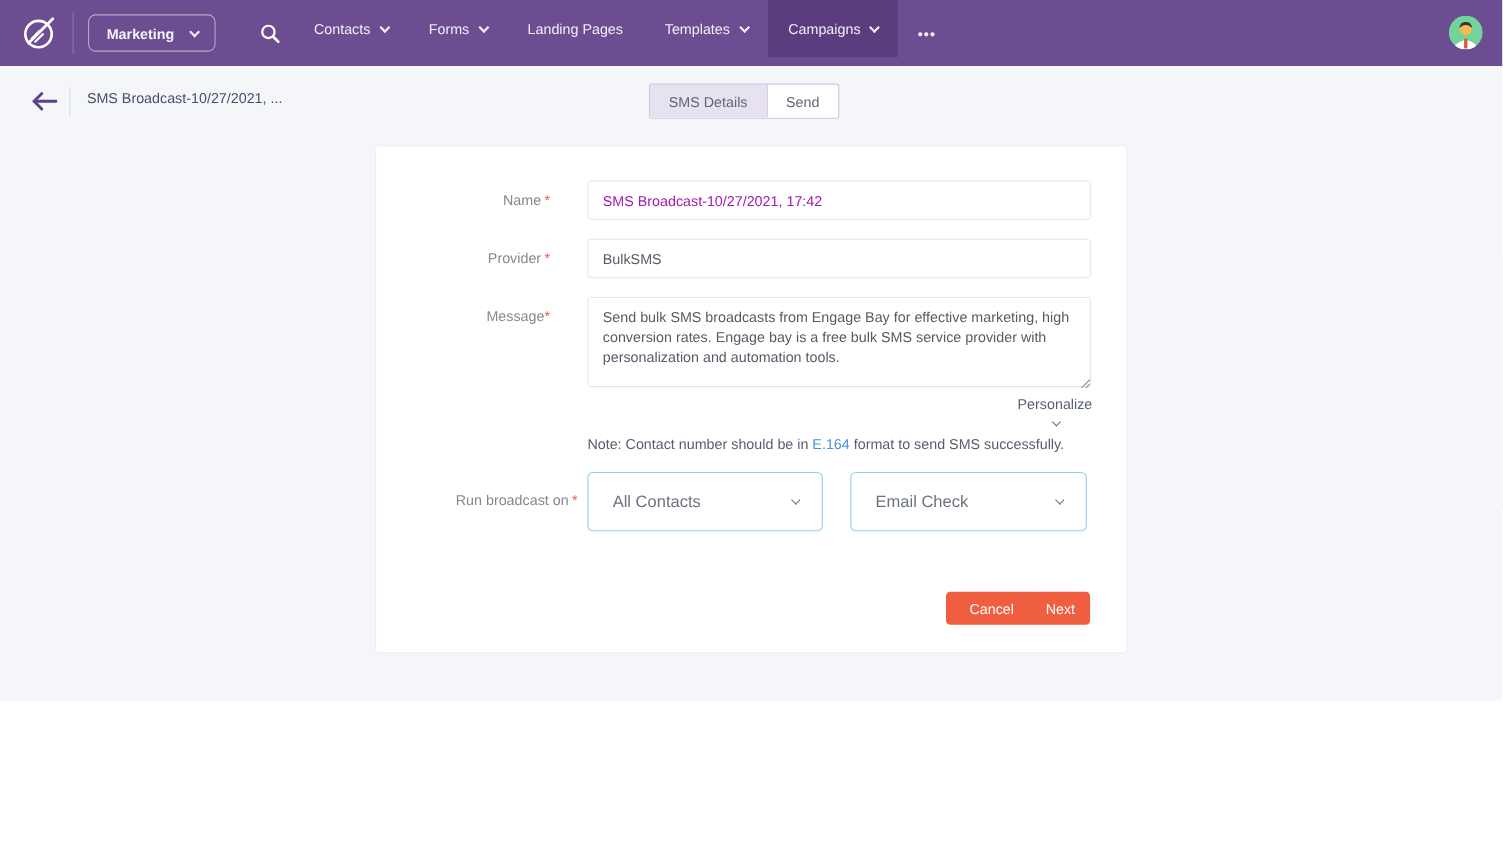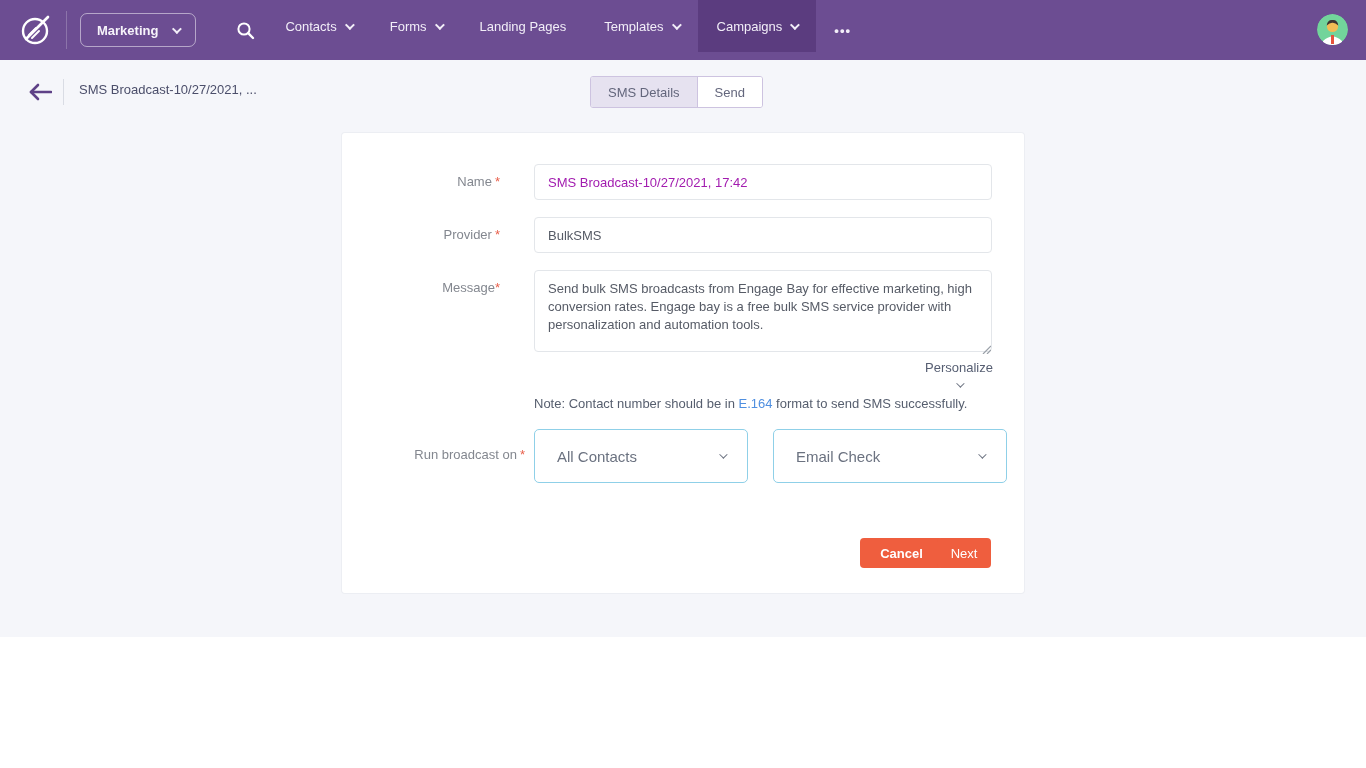--- a/index.html
+++ b/index.html
@@ -41,23 +41,23 @@
   .select-box { position:absolute; left:192px; width:458px; height:36px; border:1px solid #e3e6ea; border-radius:4px; padding:8px 13px; font-size:13px; color:#565b66; background:#ffffff; display:flex; align-items:center; cursor:pointer; }
   .select-caret { position:absolute; right:14px; top:15px; width:0; height:0; border-left:5px solid transparent; border-right:5px solid transparent; border-top:6px solid #5c616b; }
   .msg-area { position:absolute; left:192px; top:137px; width:458px; height:82px; border:1px solid #e3e6ea; border-radius:4px; padding:9px 13px; font-size:13px; line-height:18px; color:#565b66; font-family:"Liberation Sans","DejaVu Sans",sans-serif; resize:none; outline:none; background:#ffffff; }
   .resize-grip { position:absolute; left:639px; top:207px; width:10px; height:10px; pointer-events:none; }
   .personalize { position:absolute; top:227px; right:31px; font-size:13px; color:#565e72; display:flex; align-items:center; gap:7px; cursor:pointer;flex-direction:column; }
   .chev-gray { color:#6b7280; width:6px; height:6px; border-width:0 1.5px 1.5px 0; border-style:solid; transform:rotate(45deg) translateY(-2px); display:inline-block; }
   .note { position:absolute; left:192px; top:263px; font-size:13px; color:#565e6e; white-space:nowrap; }
   .note a { color:#4f8fe0; text-decoration:none; cursor:pointer; }
   .big-select { position:absolute; top:296px; height:54px; border:1px solid #8fd0e8; border-radius:5px; background:#ffffff; display:flex; align-items:center; justify-content:space-between; padding:0 22px; font-size:15px; color:#6b7280; cursor:pointer; }
   .bs-1 { left:192px; width:214px; }
-  .bs-2 { left:431px; width:234px; }
+  .bs-2 { left:431px; width:215px; }
   .btn { position:absolute; top:405px; height:30px; border:none; border-radius:4px; background:#ef5e3e; color:#ffffff; font-size:13px; font-family:"Liberation Sans","DejaVu Sans",sans-serif; cursor:pointer; }
-  .btn-cancel { left:518px; width:83px;font-weight:bold; }
+  .btn-cancel { left:518px; width:83px; }
   .btn-next { left:595px; width:54px; }
 </style>
 </head>
 <body>
 
 <div class="stage">
 
   <div class="navbar">
     <div class="logo-wrap">
       <svg width="32" height="32" viewBox="0 0 32 32">

